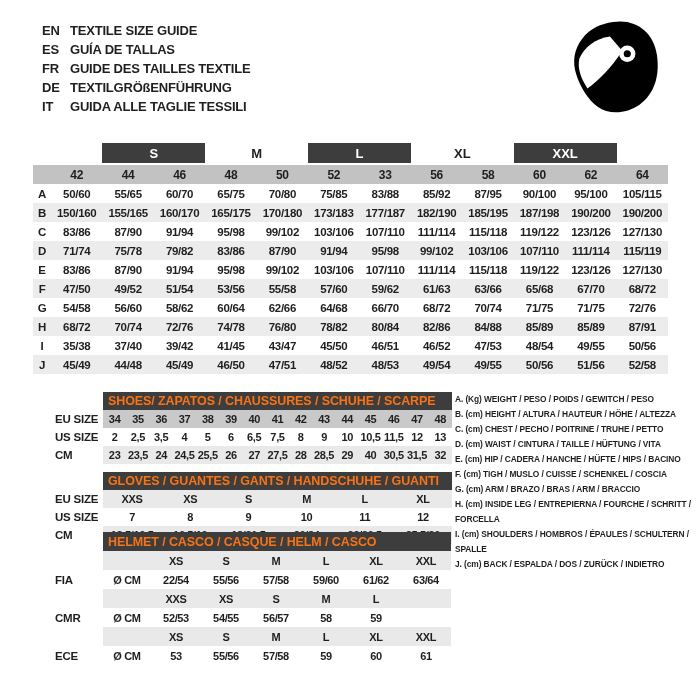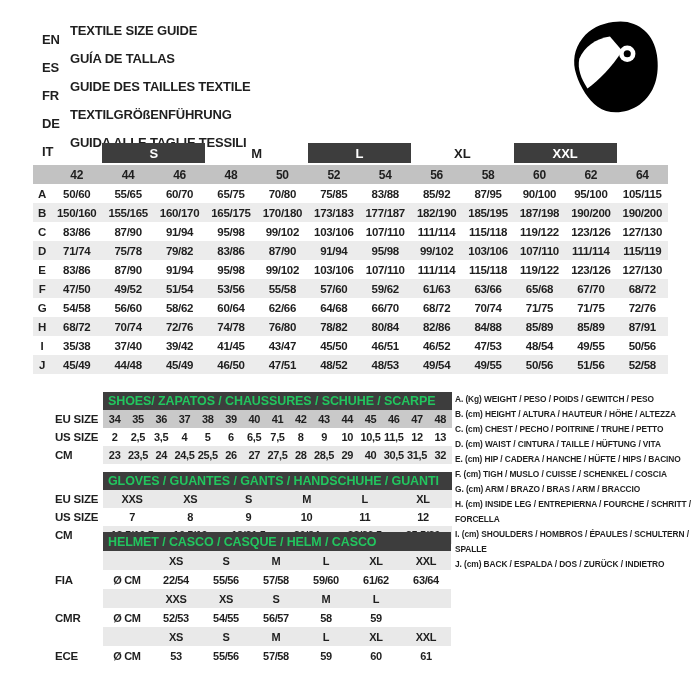--- a/index.html
+++ b/index.html
@@ -14,21 +14,21 @@
   body{
     width:700px;height:700px;position:relative;overflow:hidden;
     background:#ffffff;color:var(--ink);
     font-family:"Liberation Sans", sans-serif;font-weight:bold;
   }
   .abs{position:absolute;}
 
   
   .lang-list{left:42px;top:21px;}
   .lang-row{display:flex;font-size:13px;line-height:19px;letter-spacing:-0.2px;}
-  .lang-code{width:28px;flex:0 0 28px;margin-top:9px;}
+  .lang-code{width:28px;flex:0 0 28px;}
 
   
   .helmet-icon{left:568px;top:18px;}
 
   
   .main-table{
     left:33px;top:143px;width:635px;display:grid;
     grid-template-columns:18px repeat(12,1fr);
     grid-template-rows:22px 19px repeat(10,19px);
   }
@@ -42,21 +42,21 @@
   .letter{font-size:11.5px;}
 
   
   .sub-table{left:45px;display:grid;width:407px;}
   .shoes-table{top:392px;grid-template-columns:58px repeat(15,1fr);grid-template-rows:repeat(4,18px);}
   .gloves-table{top:472px;grid-template-columns:58px repeat(6,1fr);grid-template-rows:repeat(4,18px);}
   .helmet-table{top:532px;grid-template-columns:58px 48px repeat(6,50px);grid-template-rows:repeat(7,19px);}
   .st-cell{display:flex;align-items:center;justify-content:center;
            font-size:11px;letter-spacing:-0.35px;white-space:nowrap;}
   .st-label{justify-content:flex-start;font-size:11.5px;letter-spacing:-0.2px;margin-left:10px;}
-  .st-header{background:var(--dark);color:#22c55e;justify-content:flex-start;
+  .st-header{background:var(--dark);color:#f97316;justify-content:flex-start;
              padding-left:5px;font-size:12.5px;letter-spacing:-0.1px;}
   .st-silver{background:var(--silver2);}
   .st-shade{background:var(--stripe2);}
 
   
   .legend{left:455px;top:391px;width:280px;transform:scaleX(0.88);transform-origin:left top;}
   .legend-item{font-size:9.5px;line-height:15px;letter-spacing:-0.1px;}
 </style>
 </head>
 <body>
@@ -101,21 +101,21 @@
     <div class="cell bar-plain" style="grid-column: span 2;">XL</div>
     <div class="cell bar-dark" style="grid-column: span 2;">XXL</div>
     <div class="cell"></div>
     <div class="cell silver"></div>
     <div class="cell silver size-num">42</div>
     <div class="cell silver size-num">44</div>
     <div class="cell silver size-num">46</div>
     <div class="cell silver size-num">48</div>
     <div class="cell silver size-num">50</div>
     <div class="cell silver size-num">52</div>
-    <div class="cell silver size-num">54</div>
+    <div class="cell silver size-num">33</div>
     <div class="cell silver size-num">56</div>
     <div class="cell silver size-num">58</div>
     <div class="cell silver size-num">60</div>
     <div class="cell silver size-num">62</div>
     <div class="cell silver size-num">64</div>
     <div class="cell letter">A</div>
     <div class="cell">50/60</div>
     <div class="cell">55/65</div>
     <div class="cell">60/70</div>
     <div class="cell">65/75</div>

